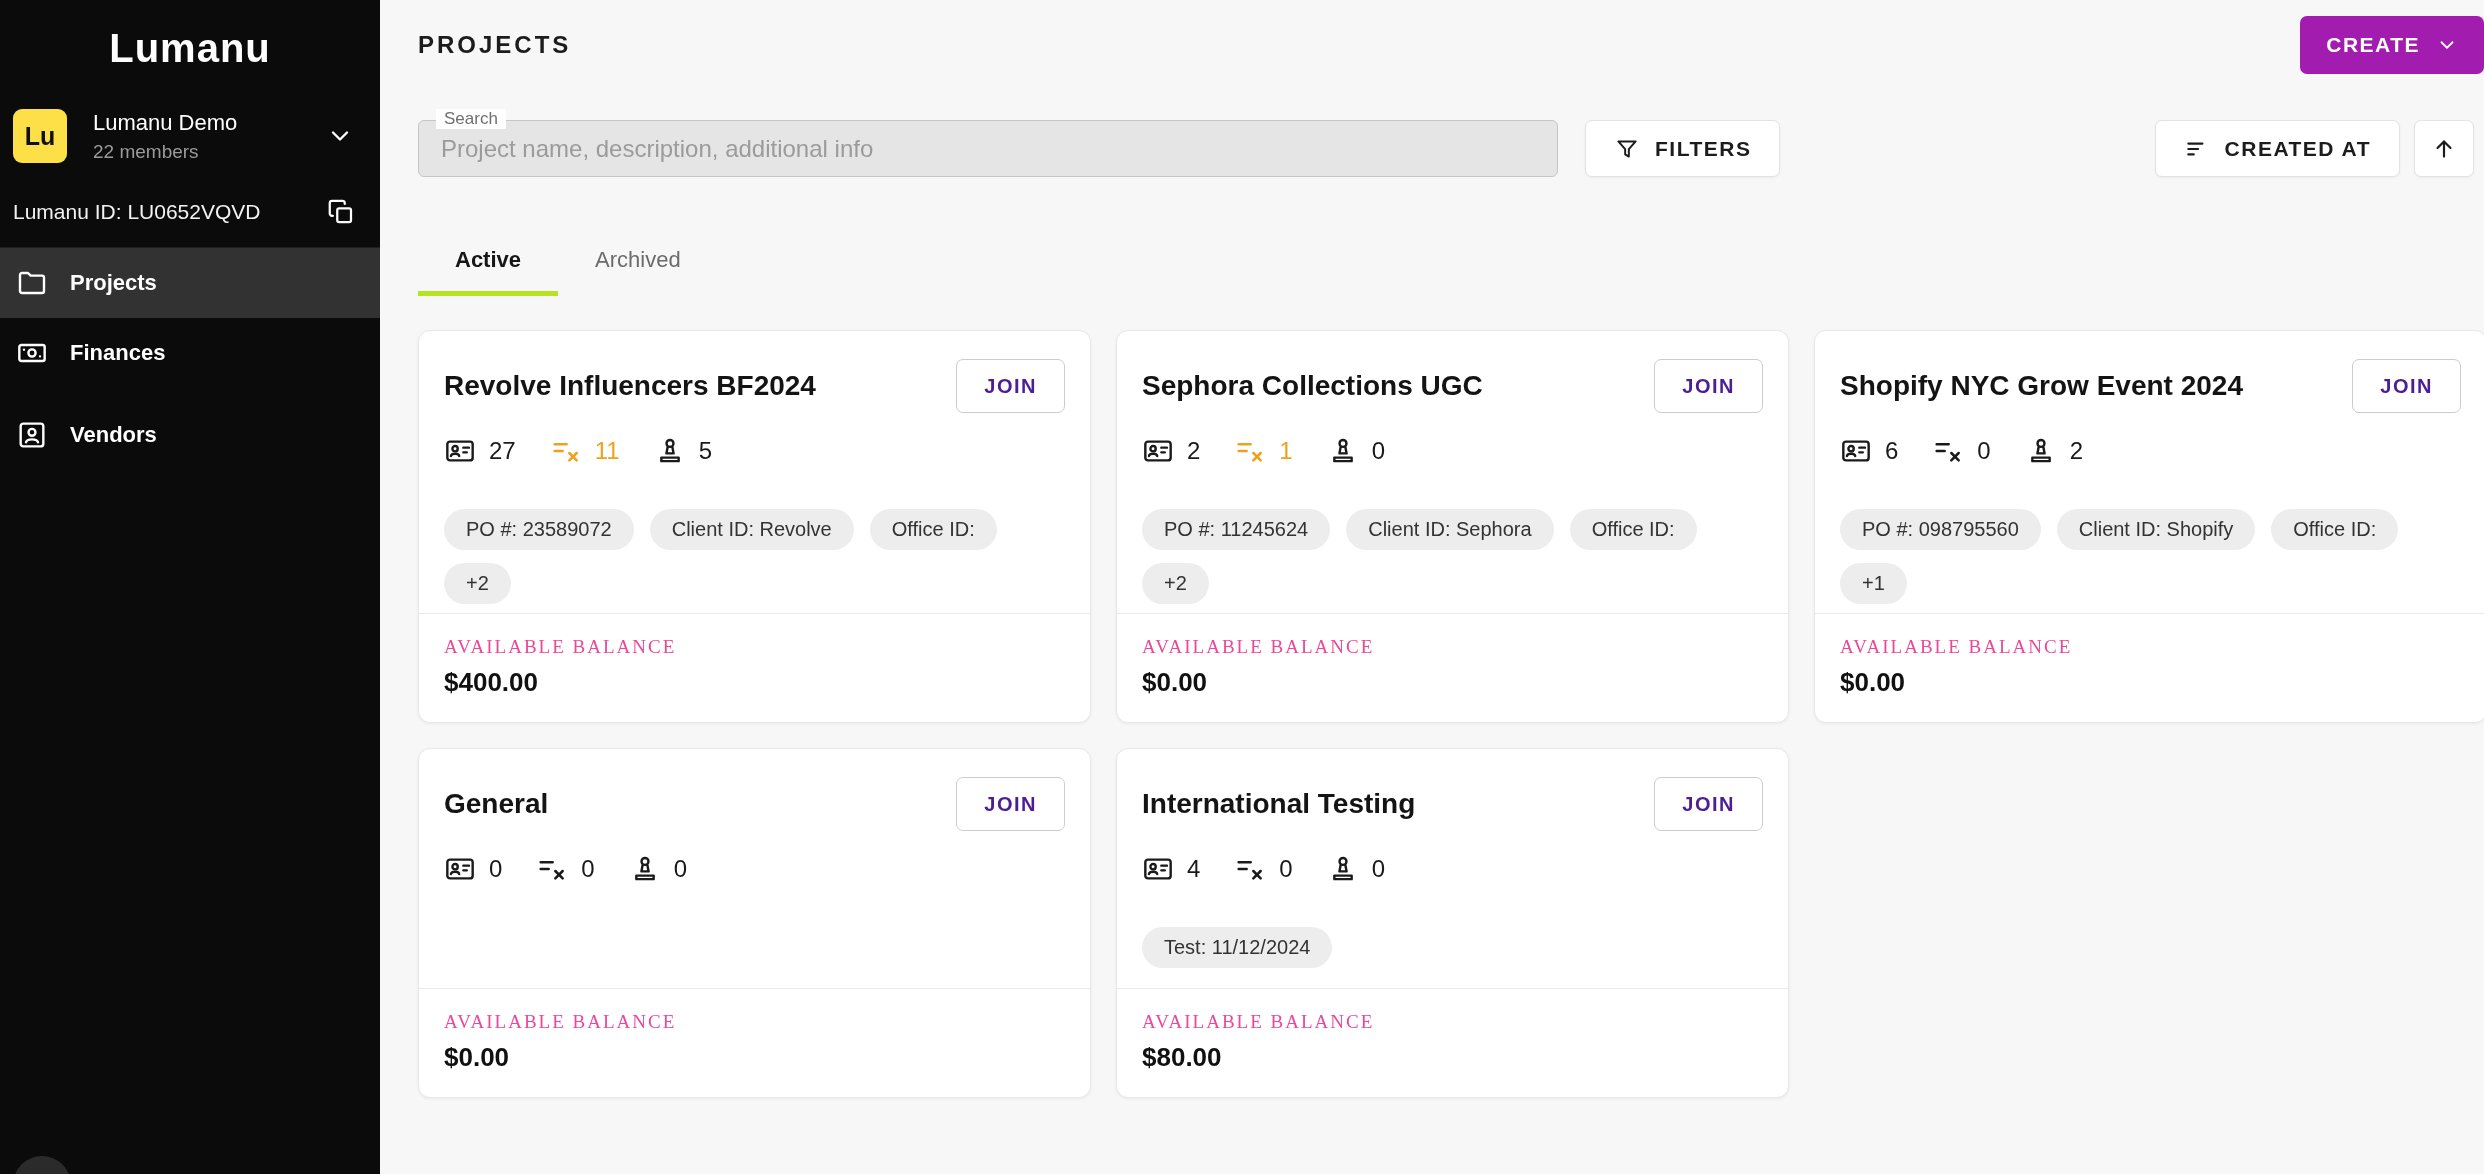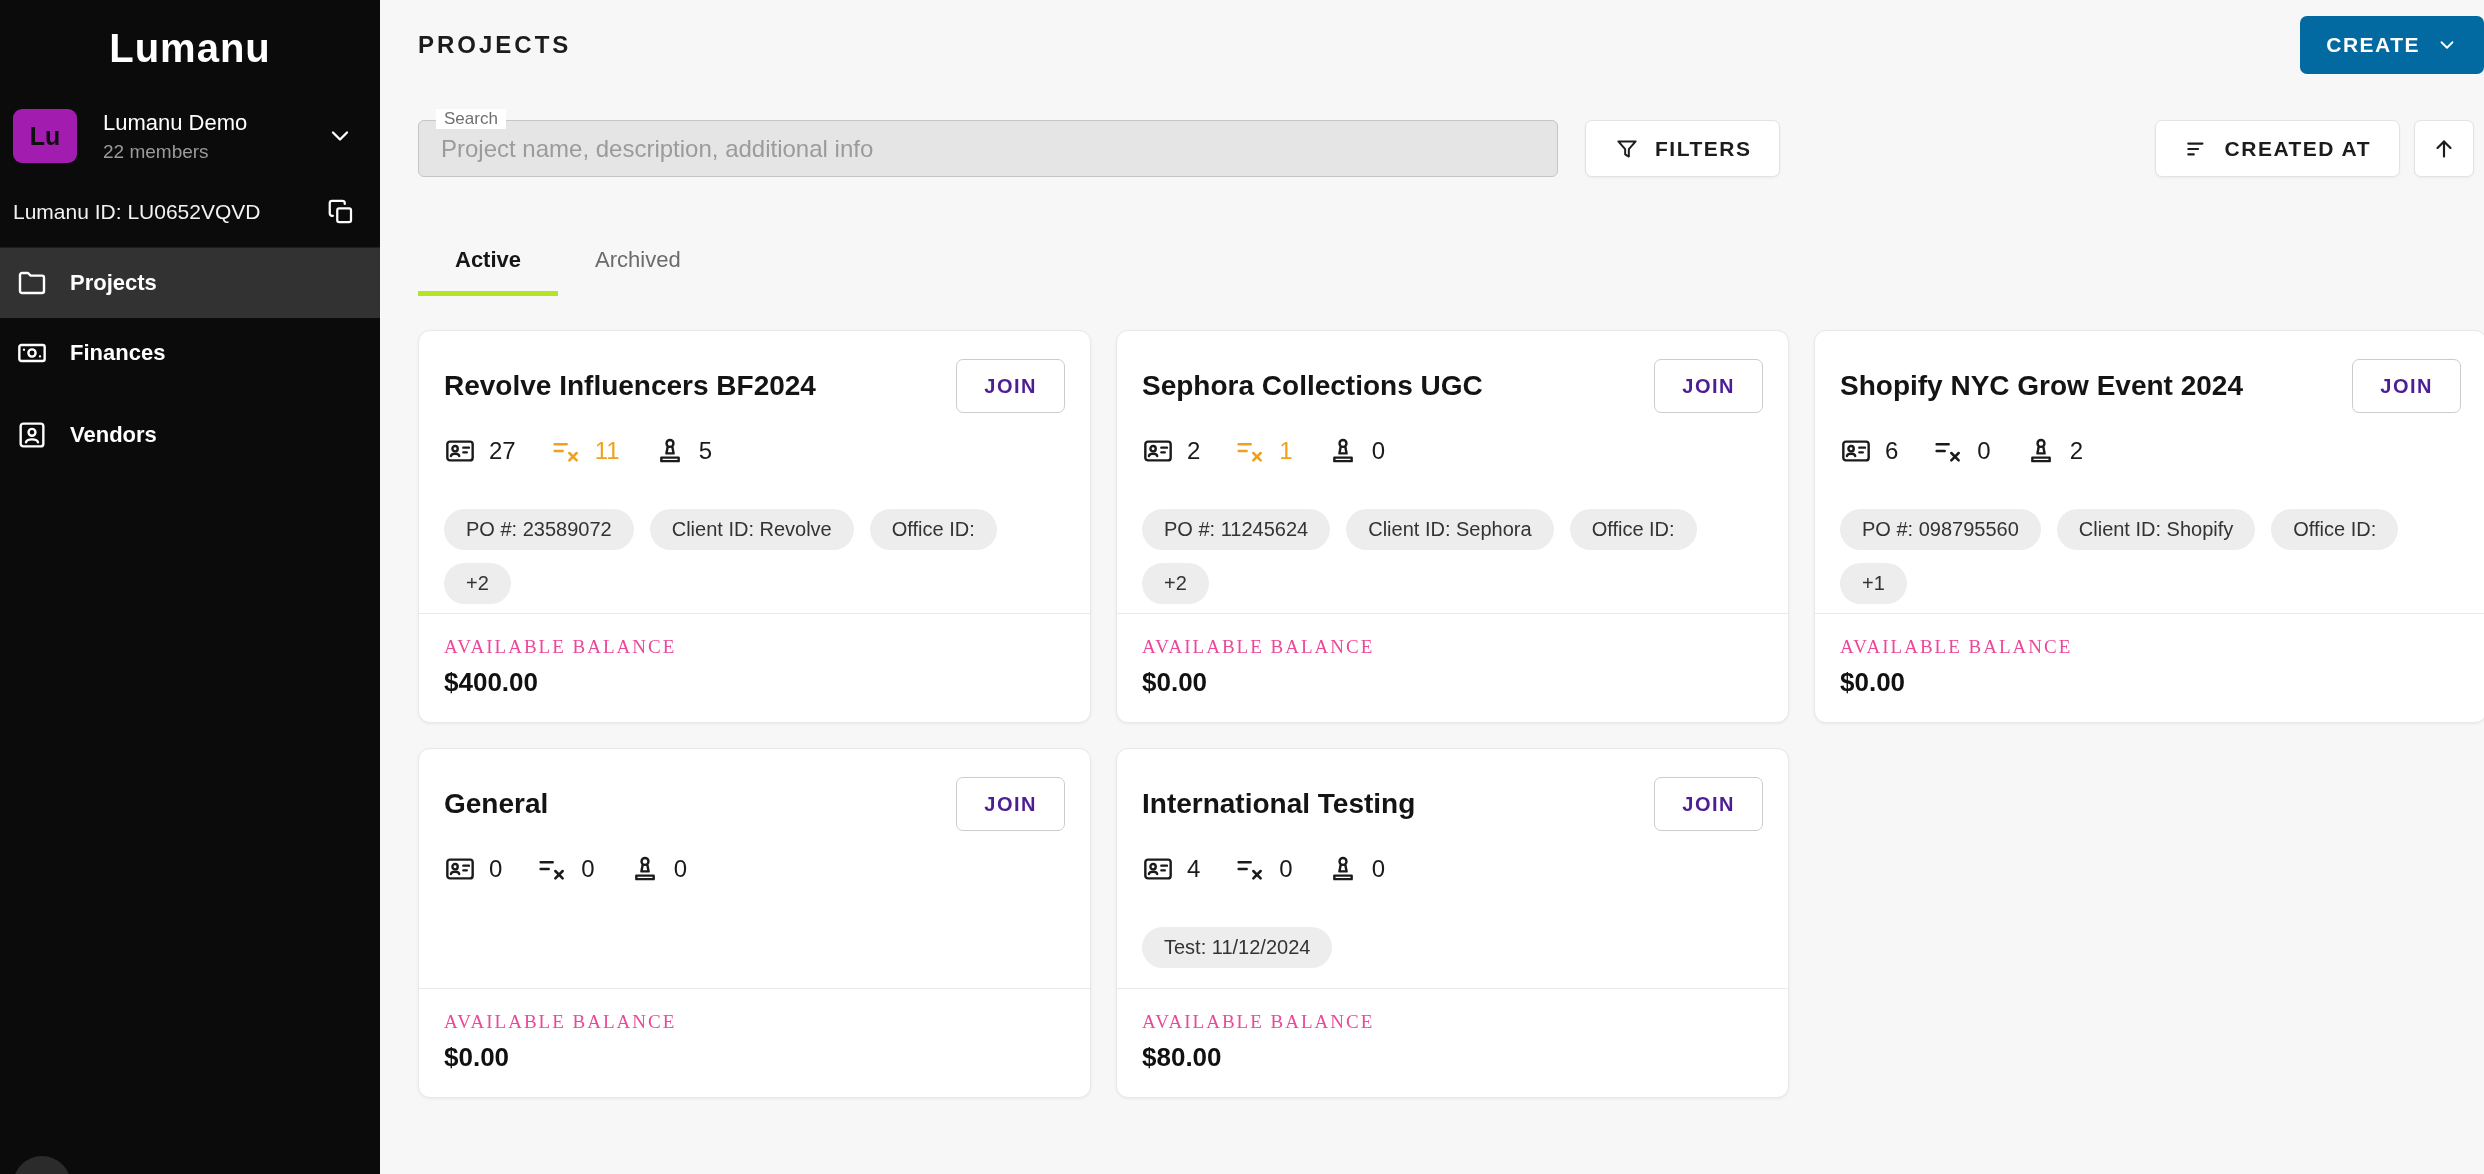--- a/index.html
+++ b/index.html
@@ -21,22 +21,22 @@
     text-align: center;
     padding: 26px 0 20px;
     font-size: 40px; font-weight: bold; letter-spacing: 1px;
   }
   .workspace {
     display: flex; align-items: center; gap: 16px;
     padding: 18px 26px 18px 13px;
     cursor: pointer;
   }
   .avatar {
-    width: 64px; height: 54px; border-radius: 9px;
-    background: #a21caf; color: #101010;
+    width: 54px; height: 54px; border-radius: 9px;
+    background: #fde047; color: #101010;
     display: flex; align-items: center; justify-content: center;
     font-size: 25px; font-weight: bold;
   }
   .ws-text { display: flex; flex-direction: column; gap: 5px; margin-left: 10px; }
   .ws-name { font-size: 22px; color: #ffffff; }
   .ws-members { font-size: 19px; color: #9a9a9a; }
   .ws-chevron { margin-left: auto; width: 28px; height: 28px; color: #ffffff; }
   .ws-chevron svg { width: 28px; height: 28px; }
 
   .org-row {
@@ -72,21 +72,21 @@
   .header-row {
     height: 90px;
     display: flex; align-items: center; justify-content: space-between;
   }
   .page-title {
     font-size: 24px; font-weight: bold; letter-spacing: 3px; color: #1c1c1c;
   }
   .create-btn {
     display: inline-flex; align-items: center; gap: 16px;
     height: 58px; padding: 0 26px;
-    background: #0369a1; color: #ffffff;
+    background: #a21caf; color: #ffffff;
     border: none; border-radius: 7px;
     font-family: "Liberation Sans", sans-serif;
     font-size: 21px; font-weight: bold; letter-spacing: 1.5px;
     cursor: pointer;
   }
   .create-btn svg { width: 22px; height: 22px; }
 
   .toolbar { display: flex; align-items: center; margin-top: 30px; }
   .search { width: 1140px; height: 57px; position: relative; }
   .search input {

